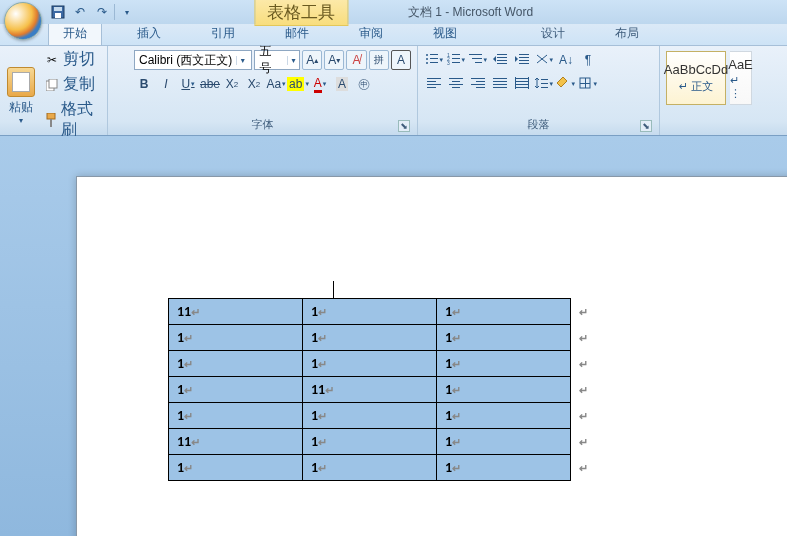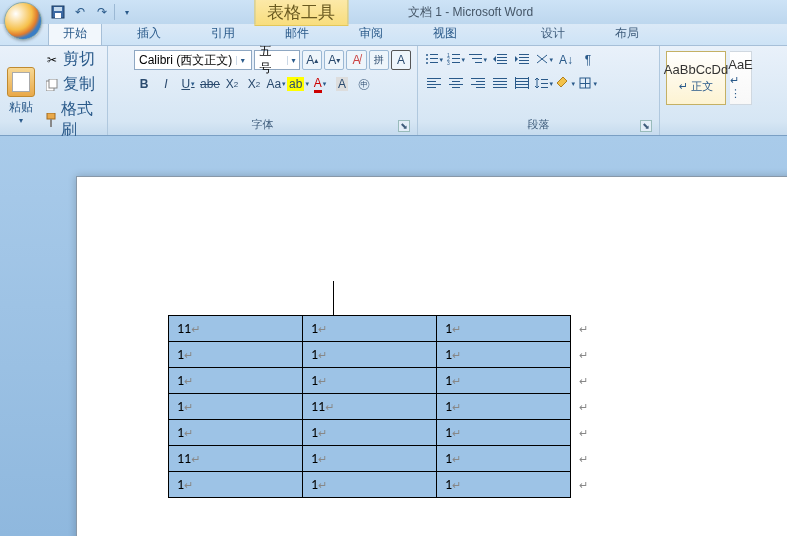--- a/index.html
+++ b/index.html
@@ -57,21 +57,21 @@
   .style-tile.partial { width: 22px; border-left: none; background: linear-gradient(#fff, #f8f8f8); border-color: #d0d8e0; }
   .style-sample { font-size: 13px; color: #333; }
   .style-name { font-size: 11px; color: #2a5a8a; margin-top: 2px; }
   
   
   .doc-area { position: absolute; top: 136px; left: 0; right: 0; bottom: 0; background: linear-gradient(#a9cbea, #8fb8de); overflow: hidden; }
   .page { position: absolute; left: 76px; top: 40px; width: 720px; height: 900px; background: #fff; border: 1px solid #8898a8; box-shadow: 0 0 8px rgba(0,0,0,0.2); }
   .cursor-line { position: absolute; left: 256px; top: 104px; width: 1px; height: 34px; background: #000; }
   
   
-  .doc-table { position: absolute; left: 91px; top: 138px; border-collapse: collapse; }
+  .doc-table { position: absolute; left: 91px; top: 121px; border-collapse: collapse; font-weight: bold; }
   .doc-table td { border: 1px solid #000; background: #9dc3e6; padding: 4px 8px; font-size: 14px; font-family: Calibri, sans-serif; color: #000; }
   .doc-table td.c1 { width: 134px; }
   .doc-table td.c2 { width: 134px; }
   .doc-table td.c3 { width: 134px; }
   .cell-mark { color: #888; font-size: 11px; vertical-align: middle; }
   .row-mark-cell { border: none !important; background: transparent !important; width: 18px; padding: 0 2px; }
   
   .bold { font-weight: bold; }
   .italic { font-style: italic; }
   .underline { text-decoration: underline; }

